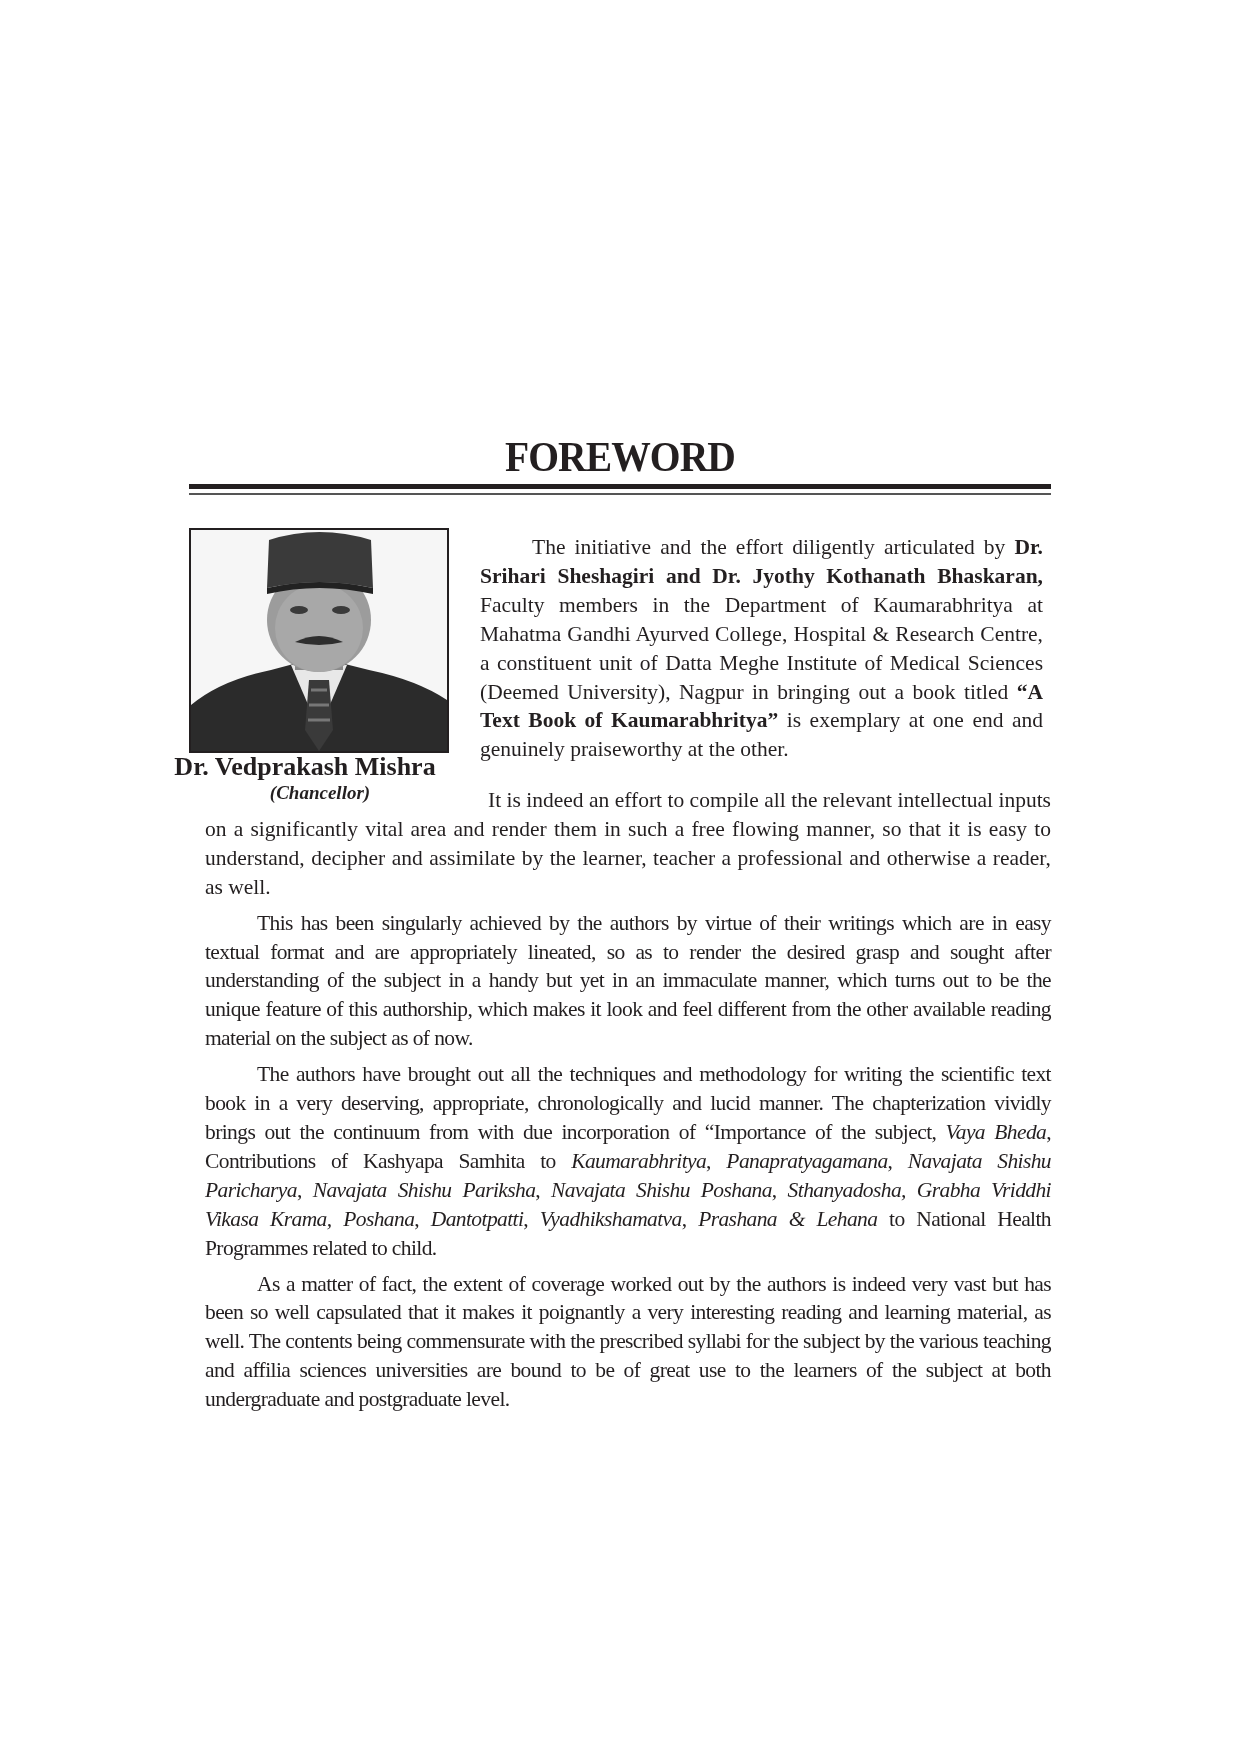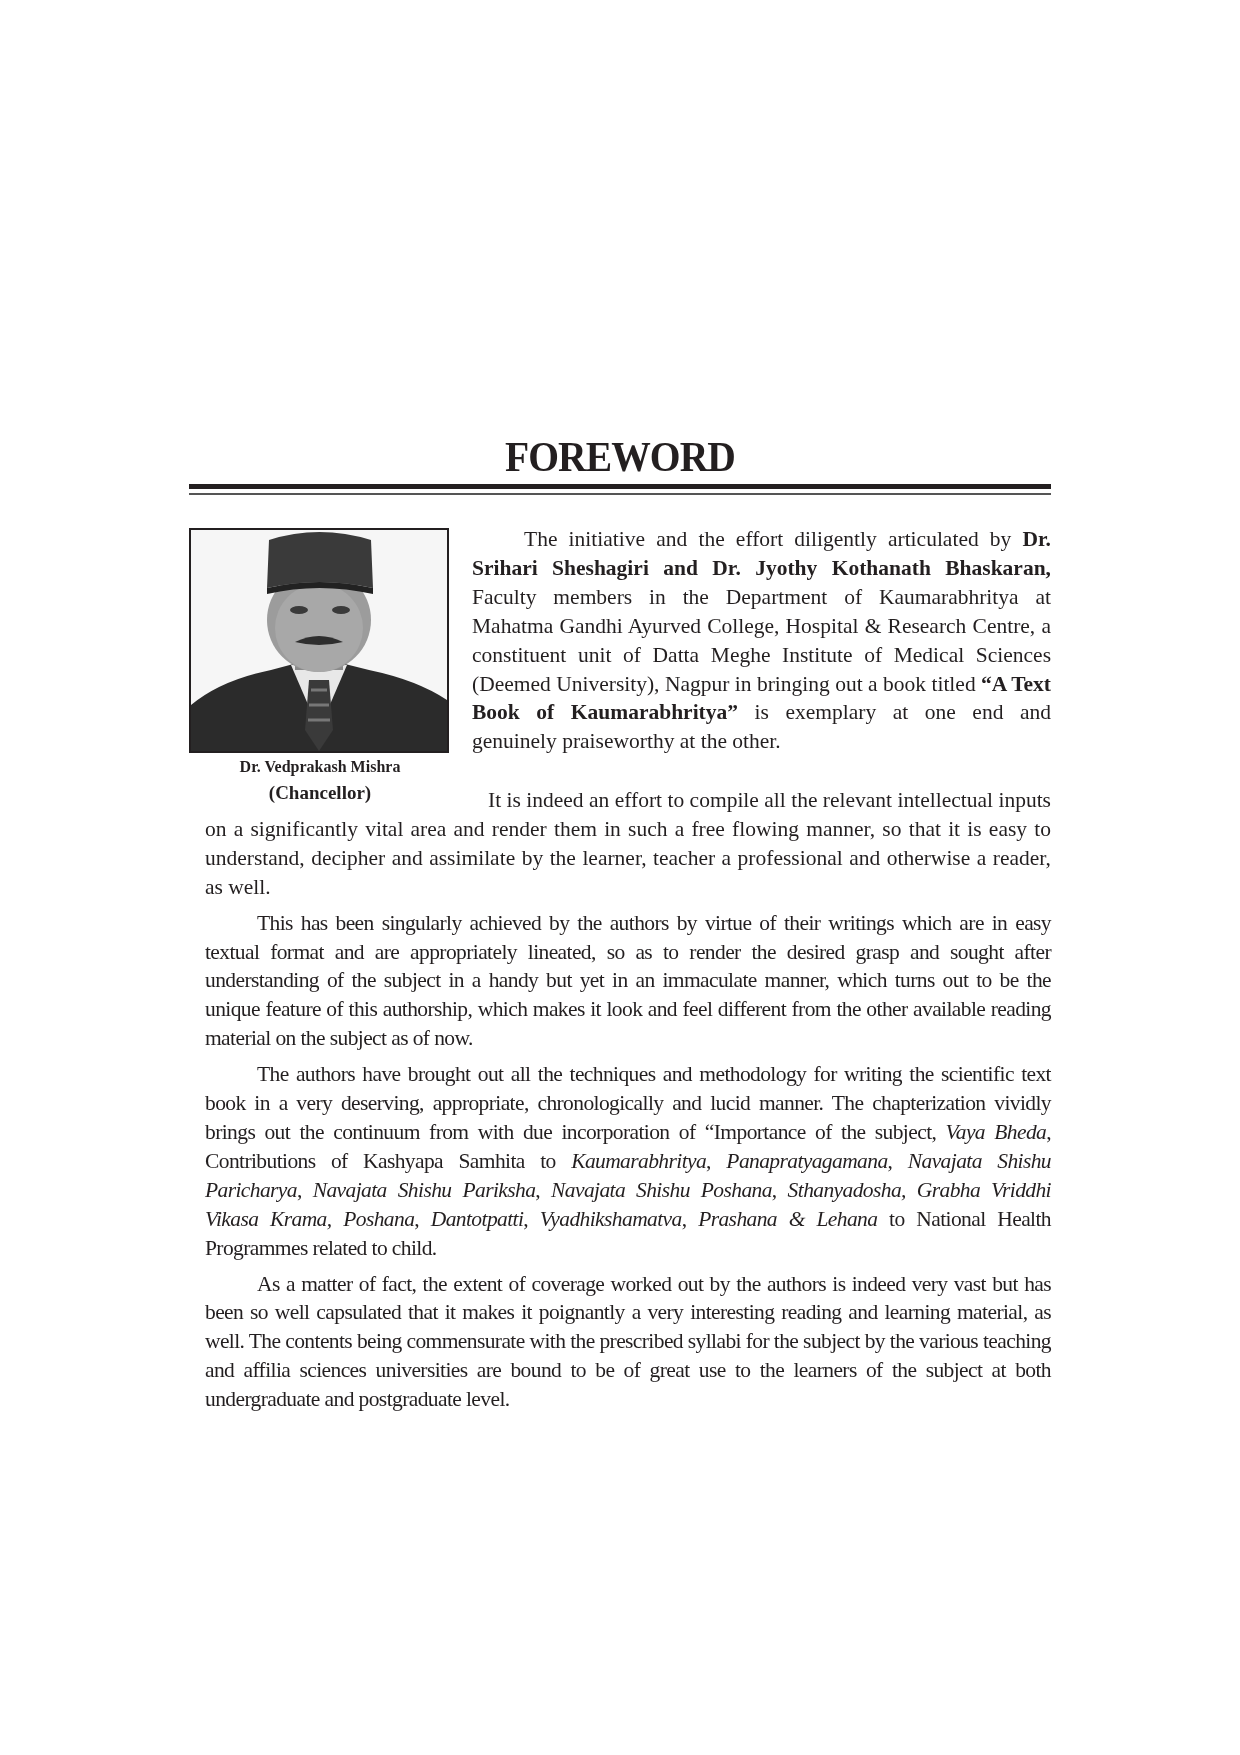--- a/index.html
+++ b/index.html
@@ -7,27 +7,27 @@
          font-family: "Liberation Serif", "DejaVu Serif", serif; color: #231f20; }
   .page { position: absolute; left: 0; top: 0; width: 1192px; height: 1755px; }
   .title { position: absolute; left: 189px; width: 862px; top: 432px; text-align: center;
            font-size: 43px; font-weight: bold; letter-spacing: -1px; line-height: 50px;
            transform: scaleX(0.92); transform-origin: center; }
   .rule-thick { position: absolute; left: 189px; width: 862px; top: 484px; height: 5px; background: #231f20; }
   .rule-thin { position: absolute; left: 189px; width: 862px; top: 493px; height: 2px; background: #555; }
   .photo { position: absolute; left: 189px; top: 528px; width: 256px; height: 221px;
            border: 2px solid #231f20; background: #f4f4f4; overflow: hidden; }
   .photo svg { width: 100%; height: 100%; display: block; }
-  .caption-name { position: absolute; left: 189px; width: 262px; top: 753px; text-align: center;
-                  font-weight: bold; font-size: 16px; line-height: 28px; }
+  .caption-name { position: absolute; left: 174px; width: 262px; top: 753px; text-align: center;
+                  font-weight: bold; font-size: 26px; line-height: 28px; }
   .caption-role { position: absolute; left: 189px; width: 262px; top: 781px; text-align: center;
-                  font-weight: bold; font-size: 19px; line-height: 24px; }
+                  font-weight: bold; font-size: 19px; line-height: 24px; font-style: italic; }
   .text { font-size: 21.5px; line-height: 28.9px; text-align: justify; }
   .col-right { position: absolute; left: 472px; width: 579px; top: 525px; }
-  .col-right p { margin: 0; text-indent: 52px; }
+  .col-right p { margin: 8px; text-indent: 52px; }
   .full { position: absolute; left: 189px; width: 862px; top: 786px; }
   .full p { margin: 0 0 7px 16px; text-indent: 52px; }
   .full p.first { text-indent: 0; }
   .full p.first .lead { display: inline-block; width: 283px; }
   .condensed { letter-spacing: -0.6px; }
   b { font-weight: bold; }
   i { font-style: italic; }
 </style>
 </head>
 <body>

